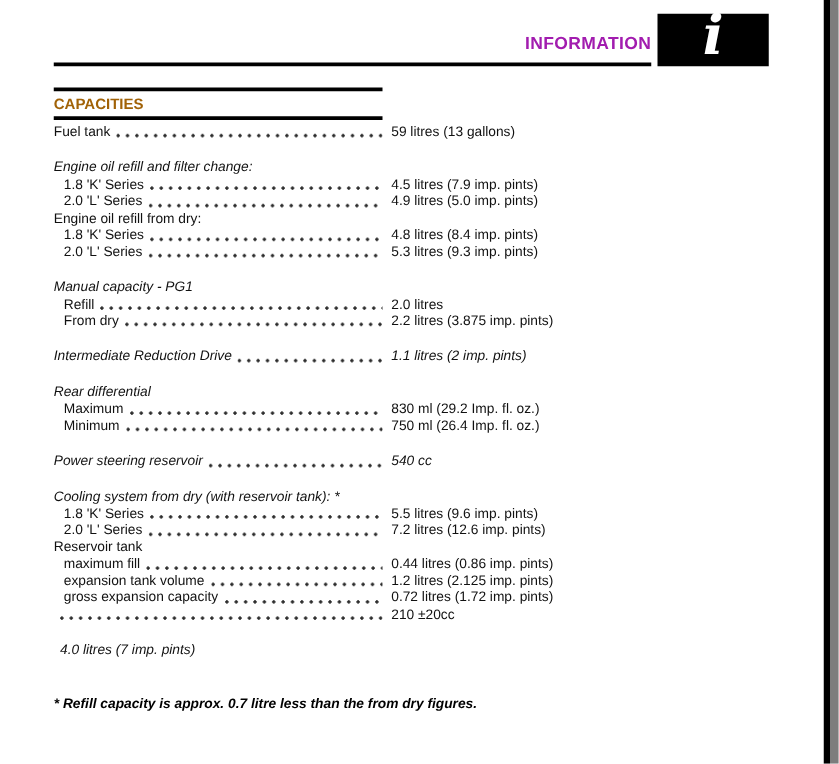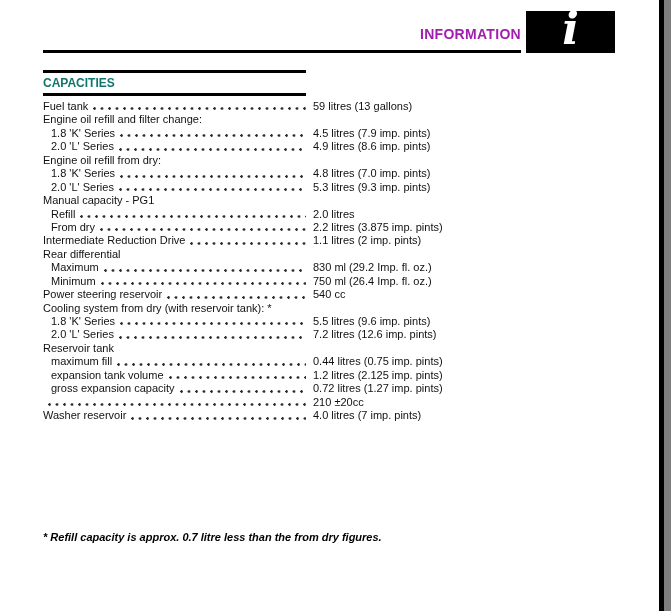--- a/index.html
+++ b/index.html
@@ -46,54 +46,54 @@
     transform: translateY(-3px);
   }
 
   
   .cap-rule-top {
     position: absolute; left: 43px; top: 70px;
     width: 263px; height: 3px; background: #000;
   }
   .cap-title {
     position: absolute; left: 43px; top: 76px;
-    font-size: 12px; font-weight: bold; color: #0f766e;
+    font-size: 12px; font-weight: bold; color: #a16207;
   }
   .cap-rule-bottom {
     position: absolute; left: 43px; top: 93px;
     width: 263px; height: 3px; background: #000;
   }
 
   
   .rows {
     position: absolute; left: 43px; top: 100px;
     width: 480px;
   }
   .row {
     display: flex;
     height: 13.45px; line-height: 13.45px;
     font-size: 11px;
     white-space: nowrap;
   }
-  .row.gap { margin-top: 0; }
+  .row.gap { margin-top: 15px; font-style: italic; }
   .row-left { display: flex; width: 265px; }
   .row-label { white-space: nowrap; }
   .row-label.indent { padding-left: 8px; }
   .dots {
     flex: 1 1 auto; min-width: 6px;
     margin-left: 5px; margin-right: 2px;
     background-image: radial-gradient(circle at 1.5px 1.5px, #2b2b2b 1.1px, rgba(0,0,0,0) 1.5px);
     background-size: 7.5px 3px;
     background-repeat: repeat-x;
     background-position: left bottom 3px;
   }
   .row-value { margin-left: 5px; white-space: nowrap; }
 
   .footnote {
-    position: absolute; left: 43px; top: 531px;
+    position: absolute; left: 43px; top: 557px;
     font-size: 11px; font-weight: bold; font-style: italic;
     color: #000;
     white-space: nowrap;
   }
 </style>
 </head>
 <body>
 
 <div class="edge-black"></div>
 <div class="edge-gray"></div>
@@ -128,35 +128,35 @@
       <span class="row-label indent">1.8 'K' Series</span>
       <span class="dots"></span>
     </div>
     <span class="row-value">4.5 litres (7.9 imp. pints)</span>
   </div>
     <div class="row">
     <div class="row-left">
       <span class="row-label indent">2.0 'L' Series</span>
       <span class="dots"></span>
     </div>
-    <span class="row-value">4.9 litres (8.6 imp. pints)</span>
+    <span class="row-value">4.9 litres (5.0 imp. pints)</span>
   </div>
     <div class="row">
     <div class="row-left">
       <span class="row-label">Engine oil refill from dry:</span>
 
     </div>
 
   </div>
     <div class="row">
     <div class="row-left">
       <span class="row-label indent">1.8 'K' Series</span>
       <span class="dots"></span>
     </div>
-    <span class="row-value">4.8 litres (7.0 imp. pints)</span>
+    <span class="row-value">4.8 litres (8.4 imp. pints)</span>
   </div>
     <div class="row">
     <div class="row-left">
       <span class="row-label indent">2.0 'L' Series</span>
       <span class="dots"></span>
     </div>
     <span class="row-value">5.3 litres (9.3 imp. pints)</span>
   </div>
     <div class="row gap">
     <div class="row-left">
@@ -240,44 +240,40 @@
       <span class="row-label">Reservoir tank</span>
 
     </div>
 
   </div>
     <div class="row">
     <div class="row-left">
       <span class="row-label indent">maximum fill</span>
       <span class="dots"></span>
     </div>
-    <span class="row-value">0.44 litres (0.75 imp. pints)</span>
+    <span class="row-value">0.44 litres (0.86 imp. pints)</span>
   </div>
     <div class="row">
     <div class="row-left">
       <span class="row-label indent">expansion tank volume</span>
       <span class="dots"></span>
     </div>
     <span class="row-value">1.2 litres (2.125 imp. pints)</span>
   </div>
     <div class="row">
     <div class="row-left">
       <span class="row-label indent">gross expansion capacity</span>
       <span class="dots"></span>
     </div>
-    <span class="row-value">0.72 litres (1.27 imp. pints)</span>
+    <span class="row-value">0.72 litres (1.72 imp. pints)</span>
   </div>
     <div class="row">
     <div class="row-left">
       <span class="dots"></span>
     </div>
     <span class="row-value">210 ±20cc</span>
   </div>
     <div class="row gap">
-    <div class="row-left">
-      <span class="row-label">Washer reservoir</span>
-      <span class="dots"></span>
-    </div>
     <span class="row-value">4.0 litres (7 imp. pints)</span>
   </div>
   </div>
 
 <div class="footnote">* Refill capacity is approx. 0.7 litre less than the from dry figures.</div>
 
 </body></html>

